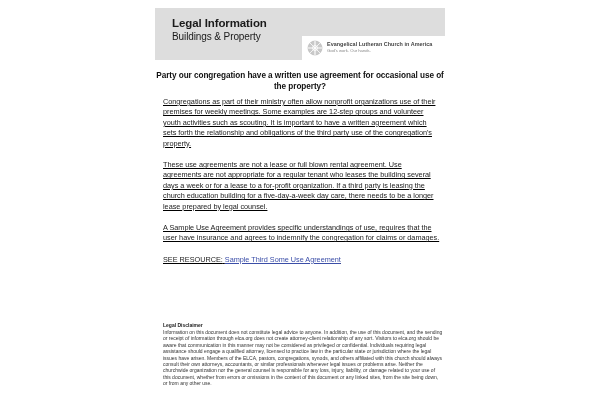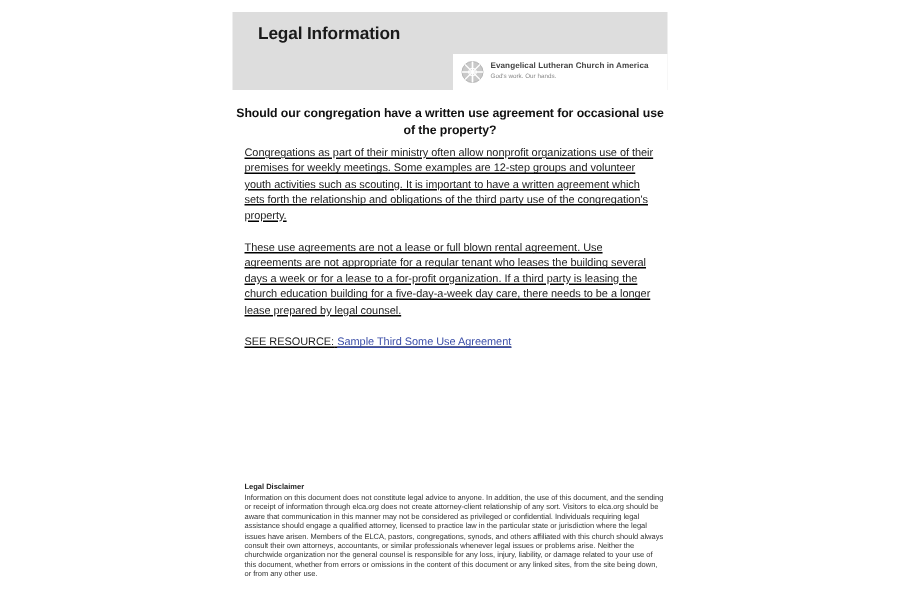--- a/index.html
+++ b/index.html
@@ -144,42 +144,44 @@
   }
 </style>
 </head>
 <body>
 
 <div class="page">
 
   <div class="header-band">
     <div class="header-titles">
       <div class="header-title">Legal Information</div>
+      <div class="header-subtitle">Buildings &amp; Property</div>
     </div>
 
     <div class="logo-box">
       <svg class="logo-mark" viewBox="0 0 32 32">
         <circle cx="16" cy="16" r="14" fill="#c9c9c9"></circle>
         <circle cx="16" cy="16" r="14" fill="none" stroke="#b0b0b0" stroke-width="1.2"></circle>
         <path d="M16 2 L16 30 M2 16 L30 16" stroke="#ffffff" stroke-width="2.2" fill="none"></path>
         <path d="M6 6 Q16 16 26 26 M26 6 Q16 16 6 26" stroke="#ffffff" stroke-width="1.6" fill="none"></path>
         <circle cx="16" cy="16" r="5" fill="none" stroke="#ffffff" stroke-width="1.6"></circle>
       </svg>
       <div class="logo-text">
         <div class="logo-name">Evangelical Lutheran Church in America</div>
         <div class="logo-tag">God's work. Our hands.</div>
       </div>
     </div>
   </div>
 
-  <div class="article-heading">Should our congregation have a written use agreement for occasional use of the property?</div>
+  <div class="article-heading">Party our congregation have a written use agreement for occasional use of the property?</div>
 
   <div class="body-copy">
     <p>Congregations as part of their ministry often allow nonprofit organizations use of their premises for weekly meetings. Some examples are 12-step groups and volunteer youth activities such as scouting. It is important to have a written agreement which sets forth the relationship and obligations of the third party use of the congregation's property.</p>
     <p>These use agreements are not a lease or full blown rental agreement. Use agreements are not appropriate for a regular tenant who leases the building several days a week or for a lease to a for-profit organization. If a third party is leasing the church education building for a five-day-a-week day care, there needs to be a longer lease prepared by legal counsel.</p>
+    <p>A Sample Use Agreement provides specific understandings of use, requires that the user have insurance and agrees to indemnify the congregation for claims or damages.</p>
     <p class="resource-line"><span>SEE RESOURCE:</span> <a class="resource-link" href="#">Sample Third Some Use Agreement</a></p>
   </div>
 
   <div class="disclaimer">
     <div class="disclaimer-title">Legal Disclaimer</div>
     <div class="disclaimer-body">Information on this document does not constitute legal advice to anyone. In addition, the use of this document, and the sending or receipt of information through elca.org does not create attorney-client relationship of any sort. Visitors to elca.org should be aware that communication in this manner may not be considered as privileged or confidential. Individuals requiring legal assistance should engage a qualified attorney, licensed to practice law in the particular state or jurisdiction where the legal issues have arisen. Members of the ELCA, pastors, congregations, synods, and others affiliated with this church should always consult their own attorneys, accountants, or similar professionals whenever legal issues or problems arise. Neither the churchwide organization nor the general counsel is responsible for any loss, injury, liability, or damage related to your use of this document, whether from errors or omissions in the content of this document or any linked sites, from the site being down, or from any other use.</div>
   </div>
 
 </div>
 

